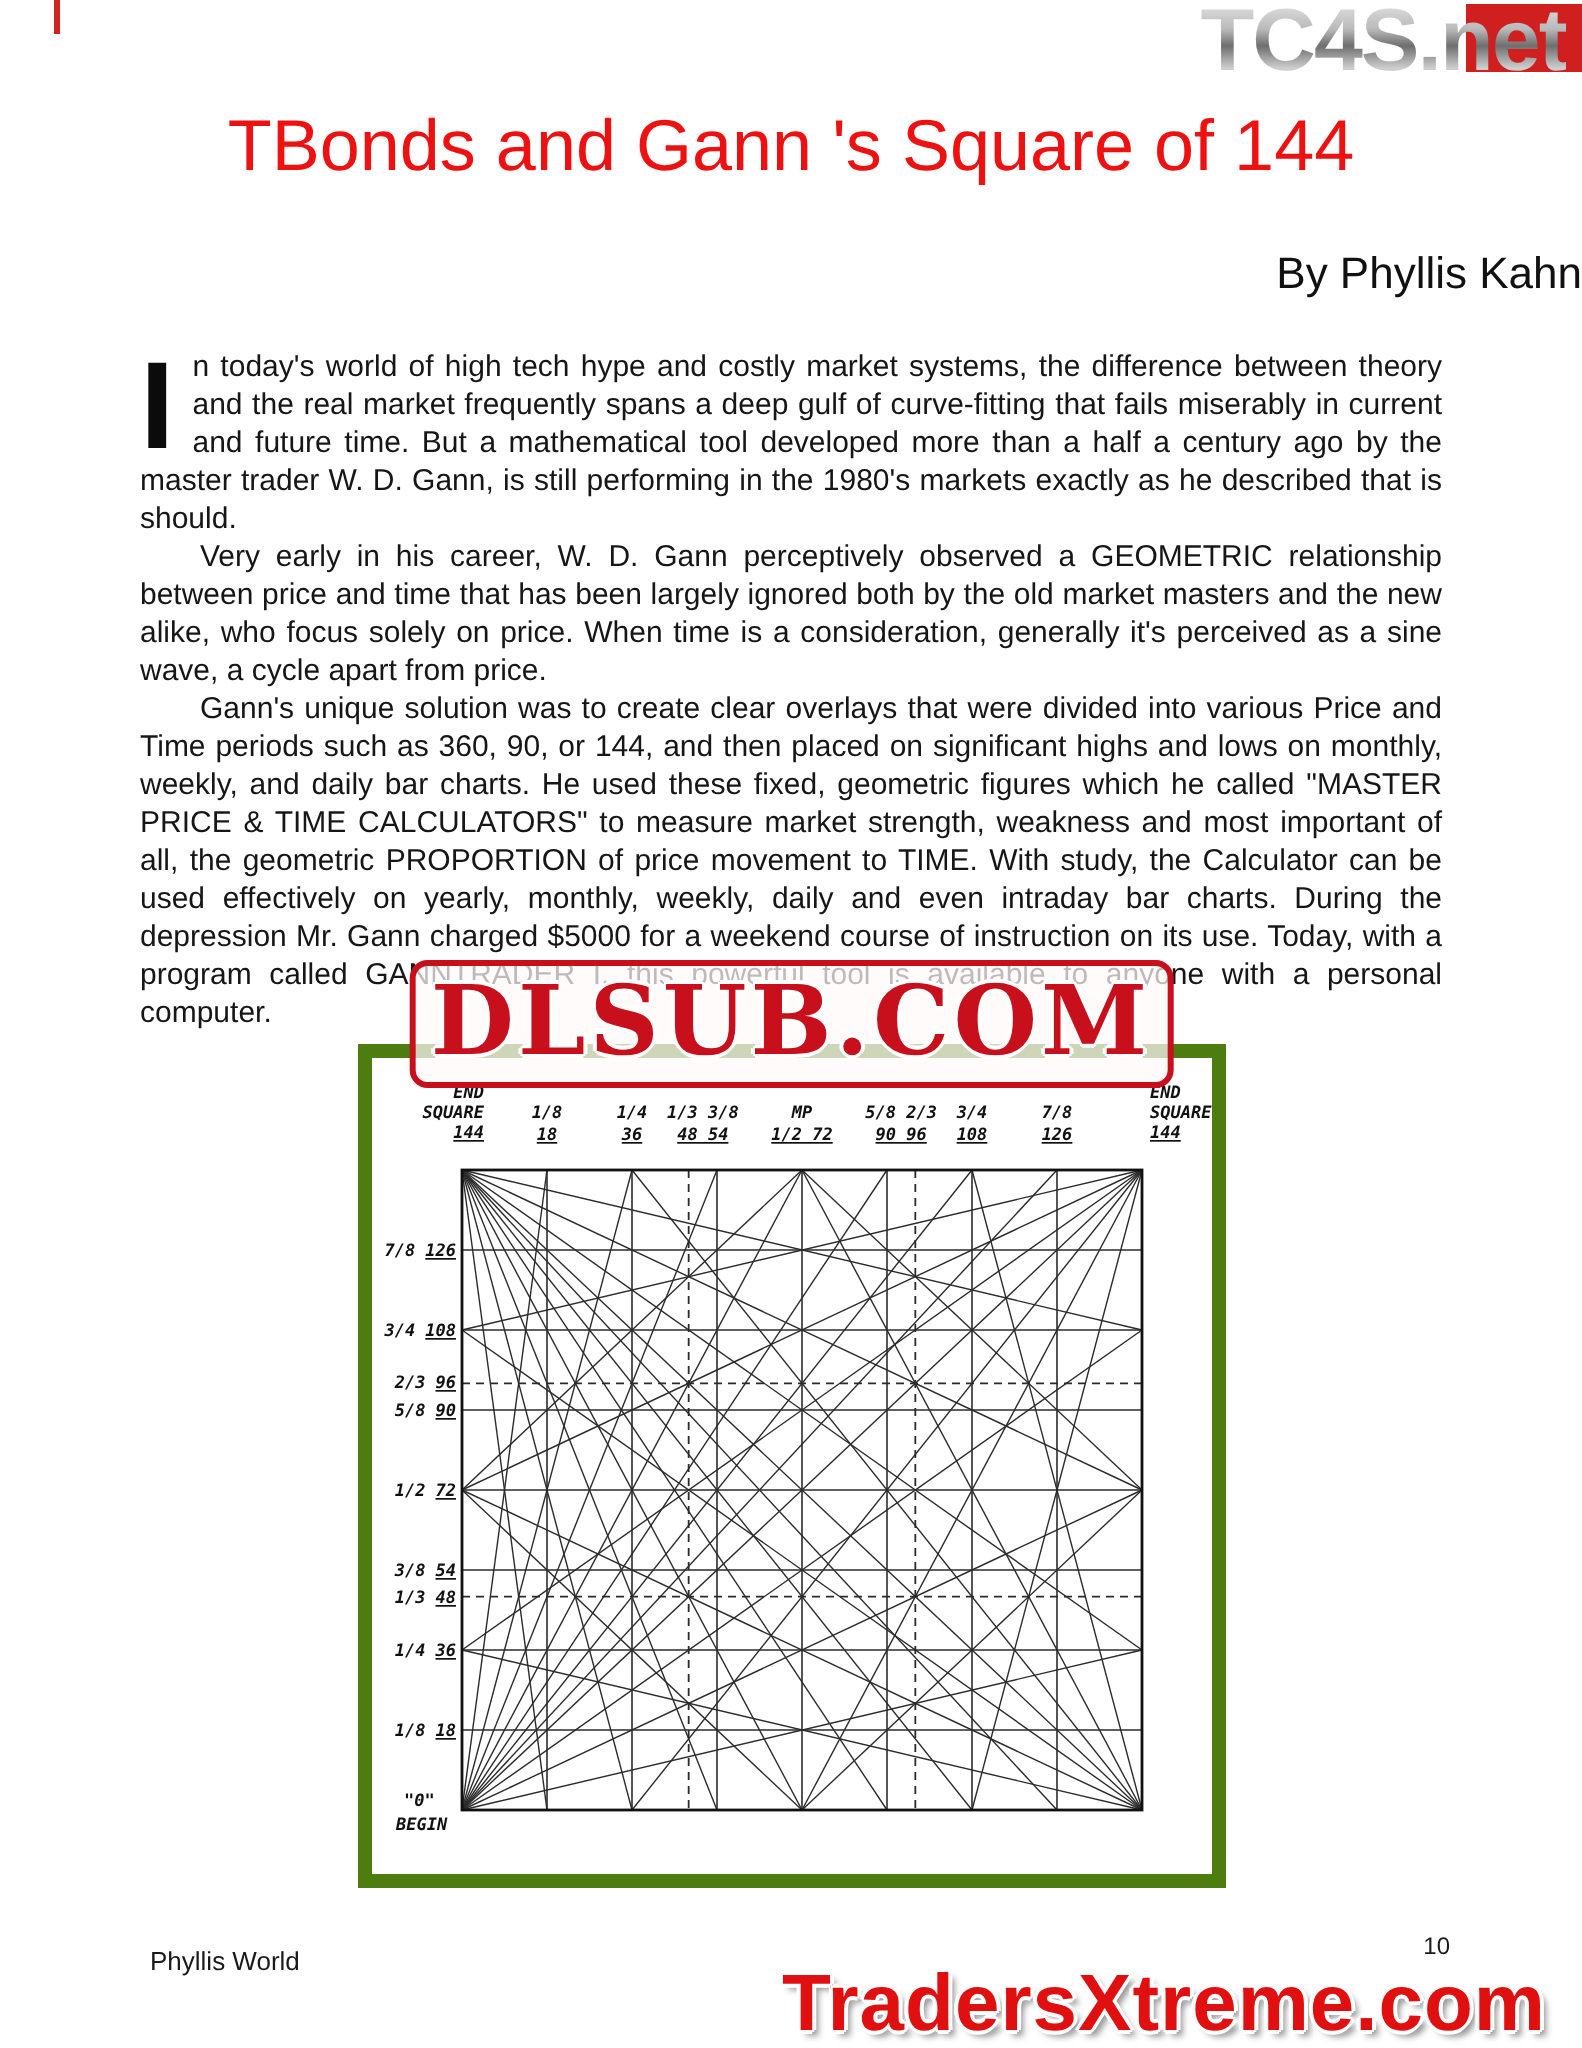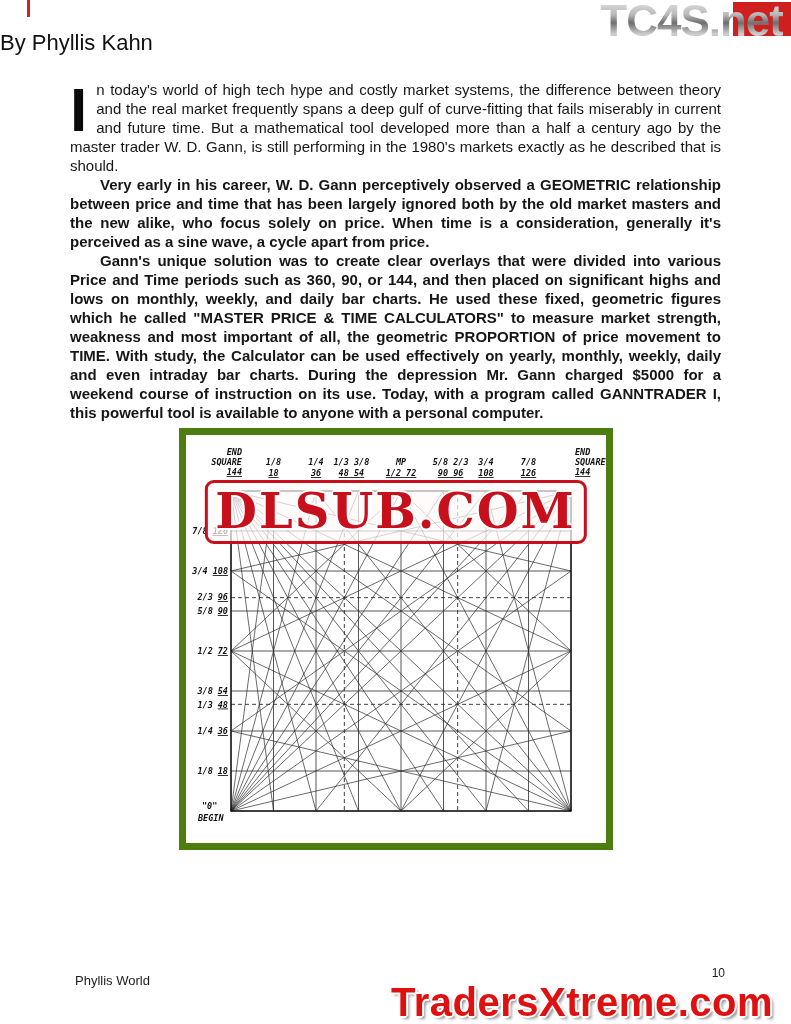--- a/index.html
+++ b/index.html
@@ -10,24 +10,24 @@
   .scan-mark{position:absolute;left:27px;top:0;width:3px;height:17px;background:#d22321;}
   
   .tc4s-wrap{position:absolute;top:-4px;right:8px;height:44px;}
   .tc4s-red{position:absolute;right:-8px;top:6px;width:58px;height:34px;background:#cf1f1f;z-index:0;}
   .tc4s{
     position:relative;z-index:1;font-weight:bold;font-size:44px;letter-spacing:-1px;
     background:linear-gradient(180deg,#efefef 0%,#b9b9b9 38%,#6e6e6e 55%,#cfcfcf 78%,#8a8a8a 100%);
     -webkit-background-clip:text;background-clip:text;color:transparent;
   }
   .title{margin:52px 20px 0;text-align:center;font-weight:normal;font-size:36px;color:#ee1111;letter-spacing:0;}
-  .byline{margin-top:30px;text-align:left;font-size:22px;color:#111;}
+  .byline{margin-top:30px;text-align:right;font-size:22px;color:#111;}
   .article{margin:24px 70px 0 70px;font-size:15px;line-height:19px;text-align:justify;}
   .article p{margin:0;}
-  .article p.indent{text-indent:30px;font-weight:bold;}
+  .article p.indent{text-indent:30px;}
   .dropcap{float:left;font-weight:bold;font-size:62px;line-height:54px;margin:3px 9px 0 0;color:#0b0b0b;}
   
   .watermark{
     position:absolute;top:480px;left:50%;transform:translateX(-50%);z-index:5;
     font-family:"DejaVu Serif",serif;font-weight:bold;font-size:48px;letter-spacing:2px;
     color:#c8101d;border:3px solid #c8101d;border-radius:9px;padding:0 8px 2px;
     background:rgba(255,250,250,0.72);
     text-shadow:-2px 0 0 #fff,2px 0 0 #fff,0 -2px 0 #fff,0 2px 0 #fff,
       -1px -1px 0 #fff,1px -1px 0 #fff,-1px 1px 0 #fff,1px 1px 0 #fff;
   }
@@ -55,20 +55,21 @@
 
 <div class="page">
 
   <div class="scan-mark"></div>
 
   <div class="tc4s-wrap">
     <div class="tc4s-red"></div>
     <span class="tc4s">TC4S.net</span>
   </div>
 
+  <h1 class="title">TBonds and Gann 's Square of 144</h1>
   <div class="byline">By Phyllis Kahn</div>
 
   <div class="article">
     <p><span class="dropcap">I</span><span>n today's world of high tech hype and costly market systems, the difference between theory and the real market frequently spans a deep gulf of curve-fitting that fails miserably in current and future time. But a mathematical tool developed more than a half a century ago by the master trader W. D. Gann, is still performing in the 1980's markets exactly as he described that is should.</span></p>
     <p class="indent">Very early in his career, W. D. Gann perceptively observed a GEOMETRIC relationship between price and time that has been largely ignored both by the old market masters and the new alike, who focus solely on price. When time is a consideration, generally it's perceived as a sine wave, a cycle apart from price.</p>
     <p class="indent">Gann's unique solution was to create clear overlays that were divided into various Price and Time periods such as 360, 90, or 144, and then placed on significant highs and lows on monthly, weekly, and daily bar charts. He used these fixed, geometric figures which he called "MASTER PRICE &amp; TIME CALCULATORS" to measure market strength, weakness and most important of all, the geometric PROPORTION of price movement to TIME. With study, the Calculator can be used effectively on yearly, monthly, weekly, daily and even intraday bar charts. During the depression Mr. Gann charged $5000 for a weekend course of instruction on its use. Today, with a program called GANNTRADER I, this powerful tool is available to anyone with a personal computer.</p>
   </div>
 
   <div class="watermark">DLSUB.COM</div>
 

